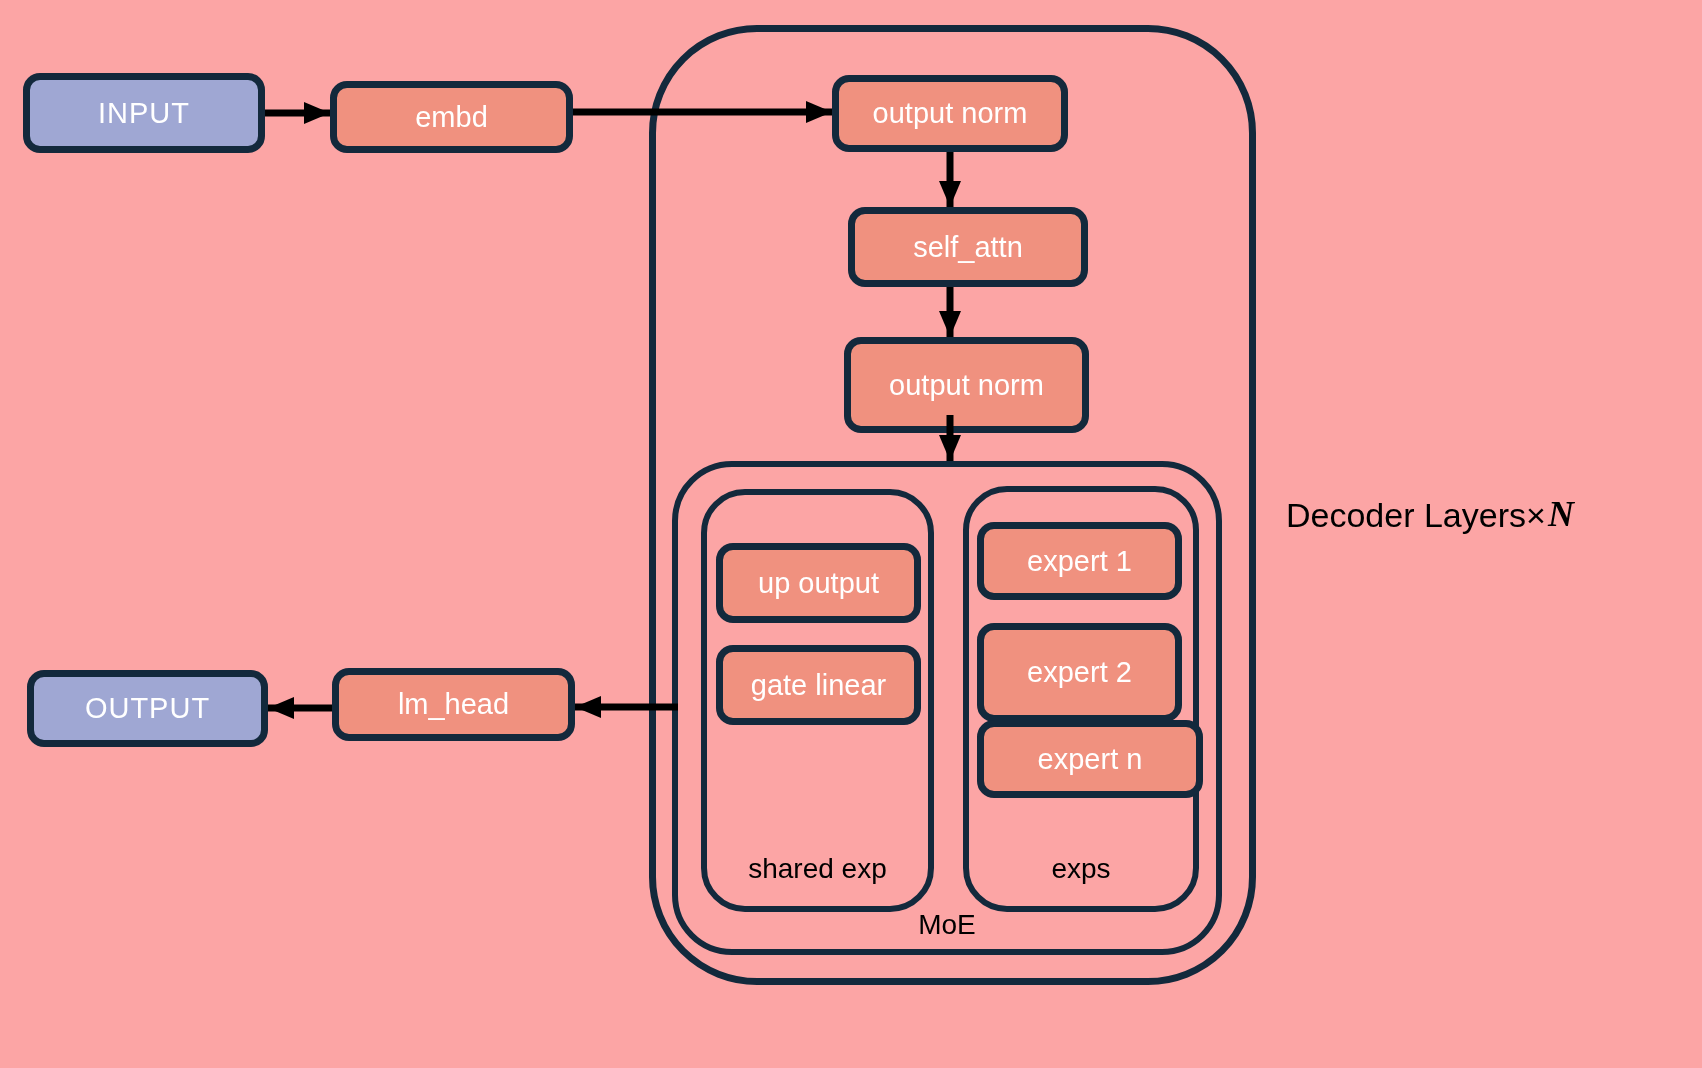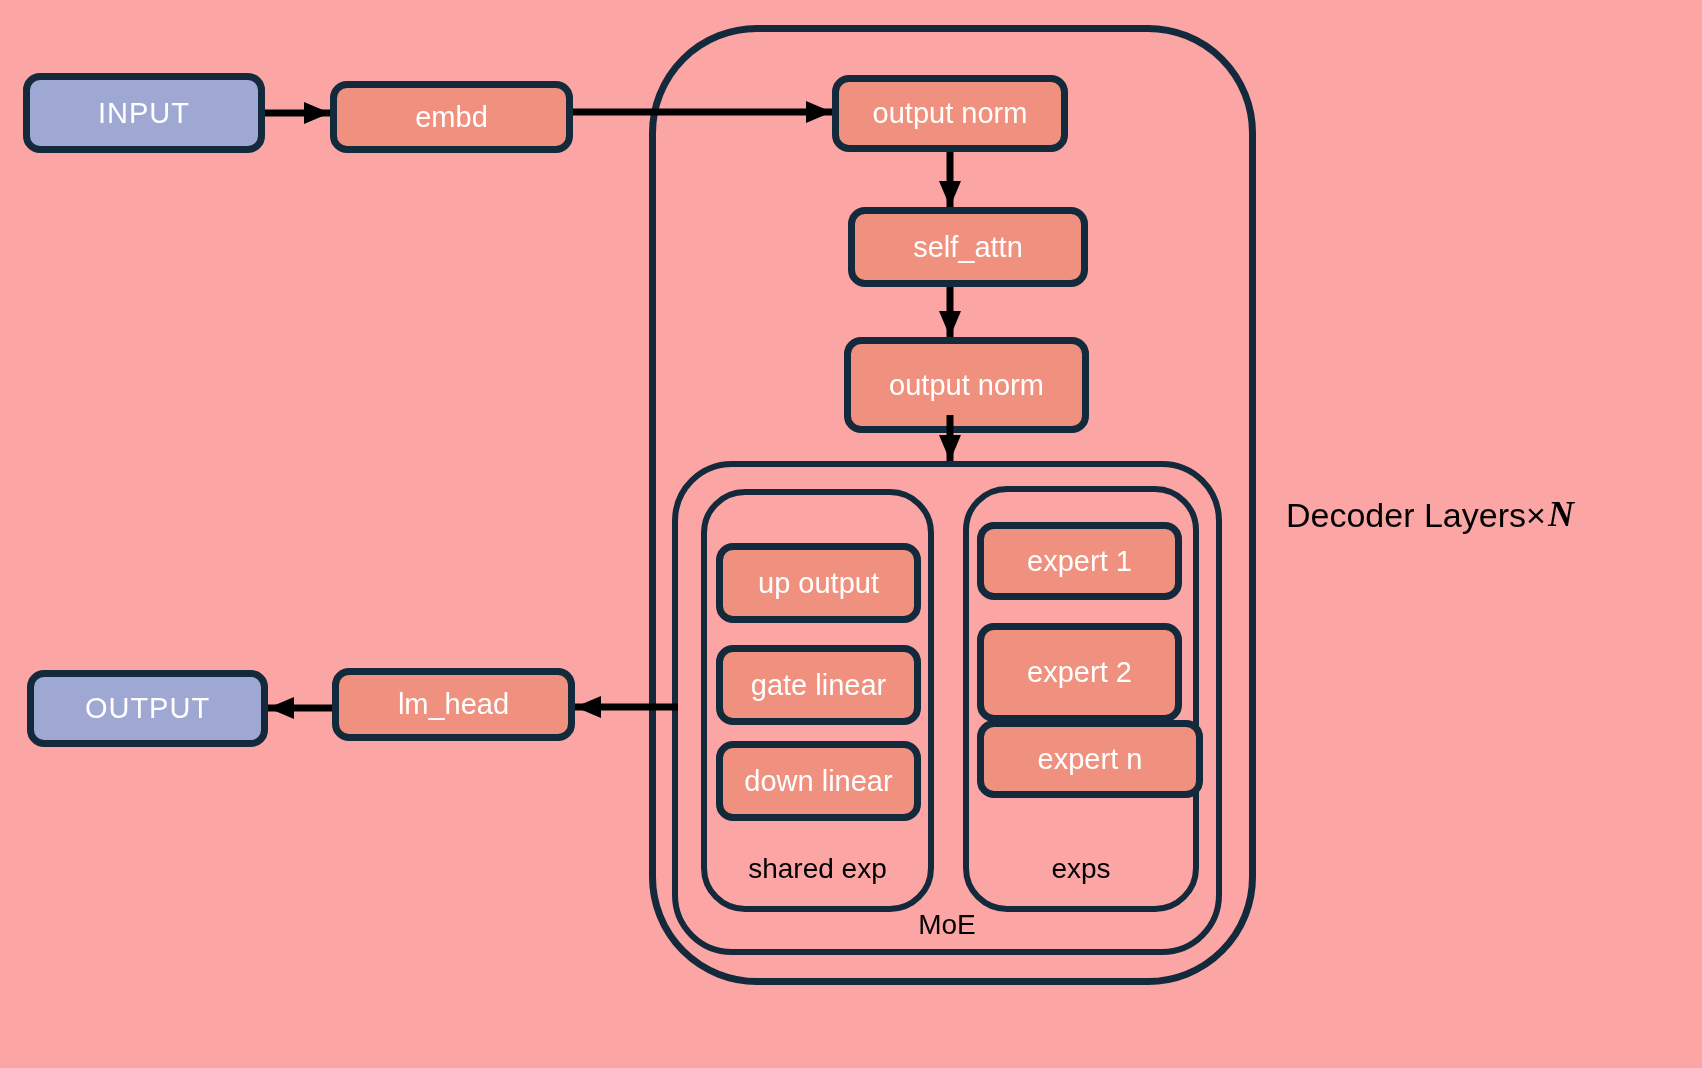--- a/index.html
+++ b/index.html
@@ -71,21 +71,20 @@
   <div class="node io" style="left:23px;top:73px;width:242px;height:80px">INPUT</div>
   <div class="node io" style="left:27px;top:670px;width:241px;height:77px">OUTPUT</div>
 
   <div class="node blk" style="left:330px;top:81px;width:243px;height:72px">embd</div>
   <div class="node blk" style="left:832px;top:75px;width:236px;height:77px">output norm</div>
   <div class="node blk" style="left:848px;top:207px;width:240px;height:80px">self_attn</div>
   <div class="node blk" style="left:844px;top:337px;width:245px;height:96px">output norm</div>
 
   <div class="node blk" style="left:716px;top:543px;width:205px;height:80px">up output</div>
   <div class="node blk" style="left:716px;top:645px;width:205px;height:80px">gate linear</div>
-  <div class="node blk" style="left:716px;top:741px;width:205px;height:80px">down linear</div>
 
   <div class="node blk" style="left:977px;top:522px;width:205px;height:78px">expert 1</div>
   <div class="node blk" style="left:977px;top:623px;width:205px;height:99px">expert 2</div>
   <div class="lbl dots" style="left:963px;top:706px;width:236px;height:34px">...</div>
   <div class="node blk" style="left:977px;top:720px;width:226px;height:78px">expert n</div>
 
   <div class="node blk" style="left:332px;top:668px;width:243px;height:73px">lm_head</div>
 
   <div class="lbl" style="left:701px;top:849px;width:233px;height:34px">shared exp</div>
   <div class="lbl" style="left:963px;top:849px;width:236px;height:34px">exps</div>

